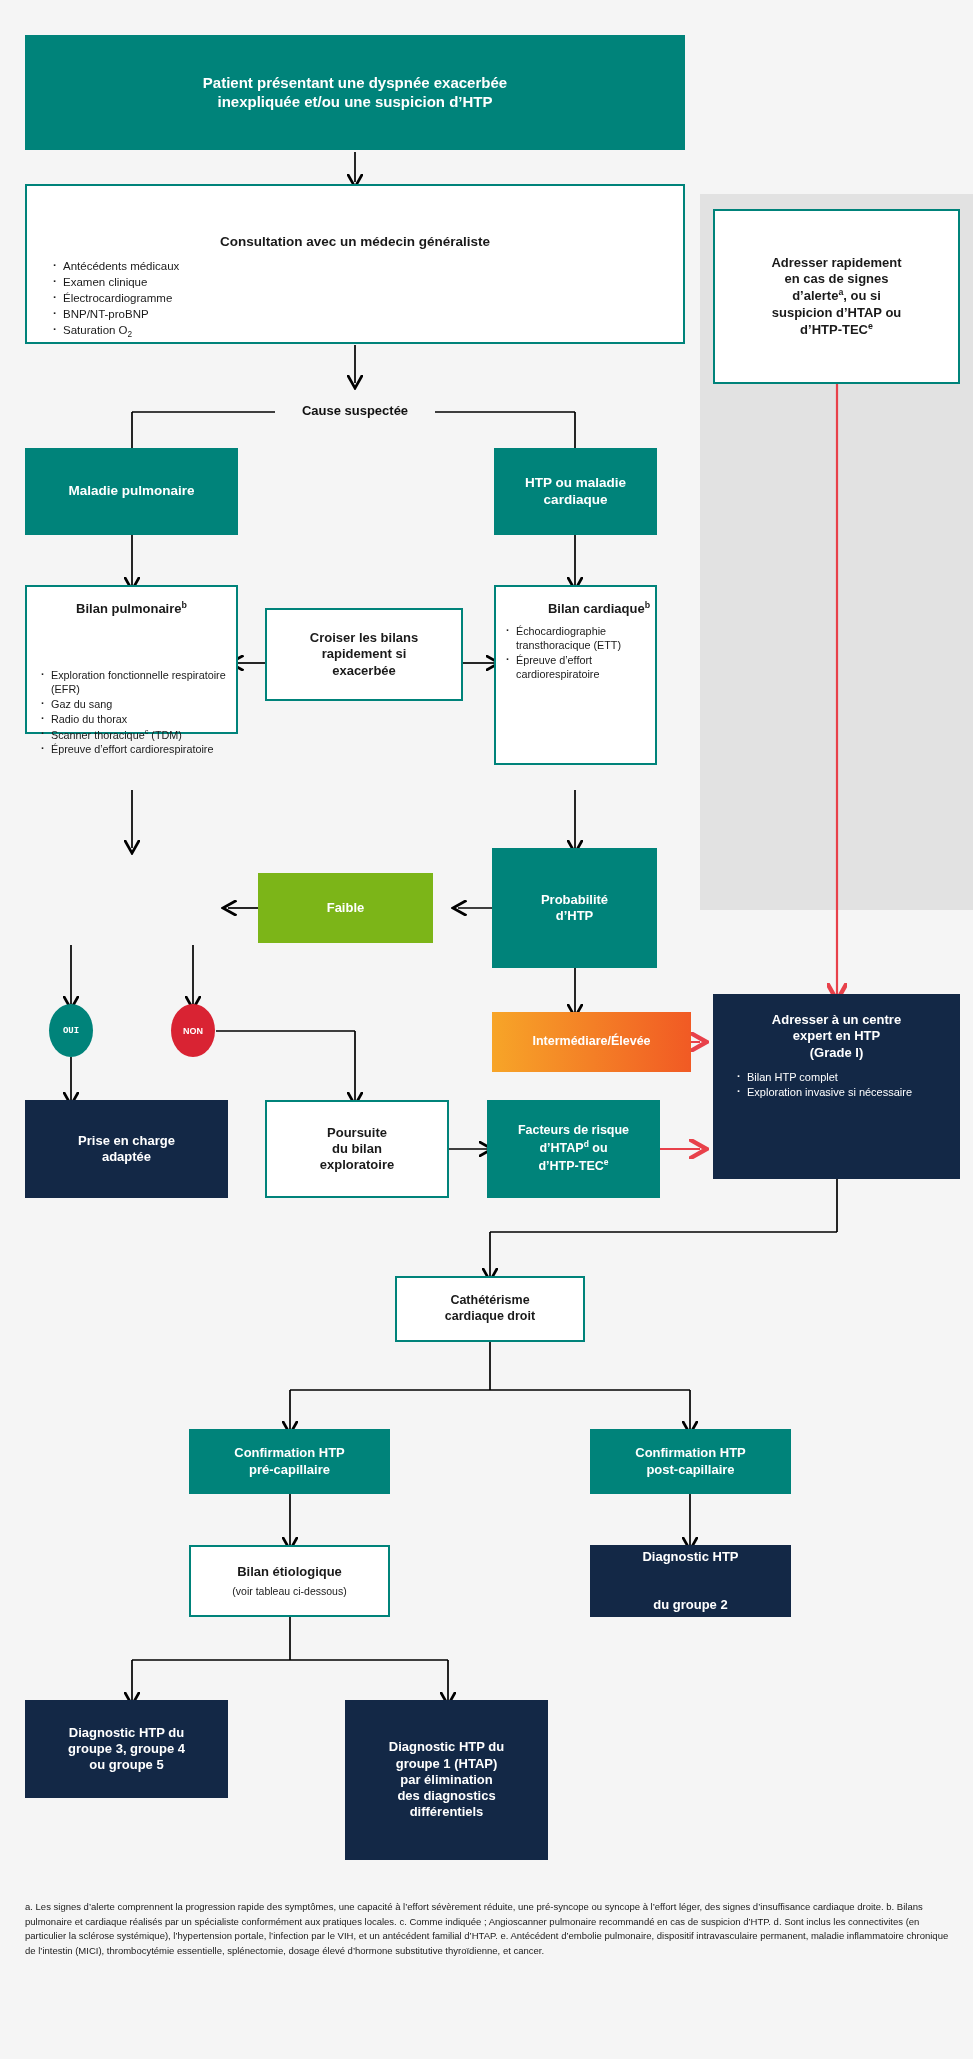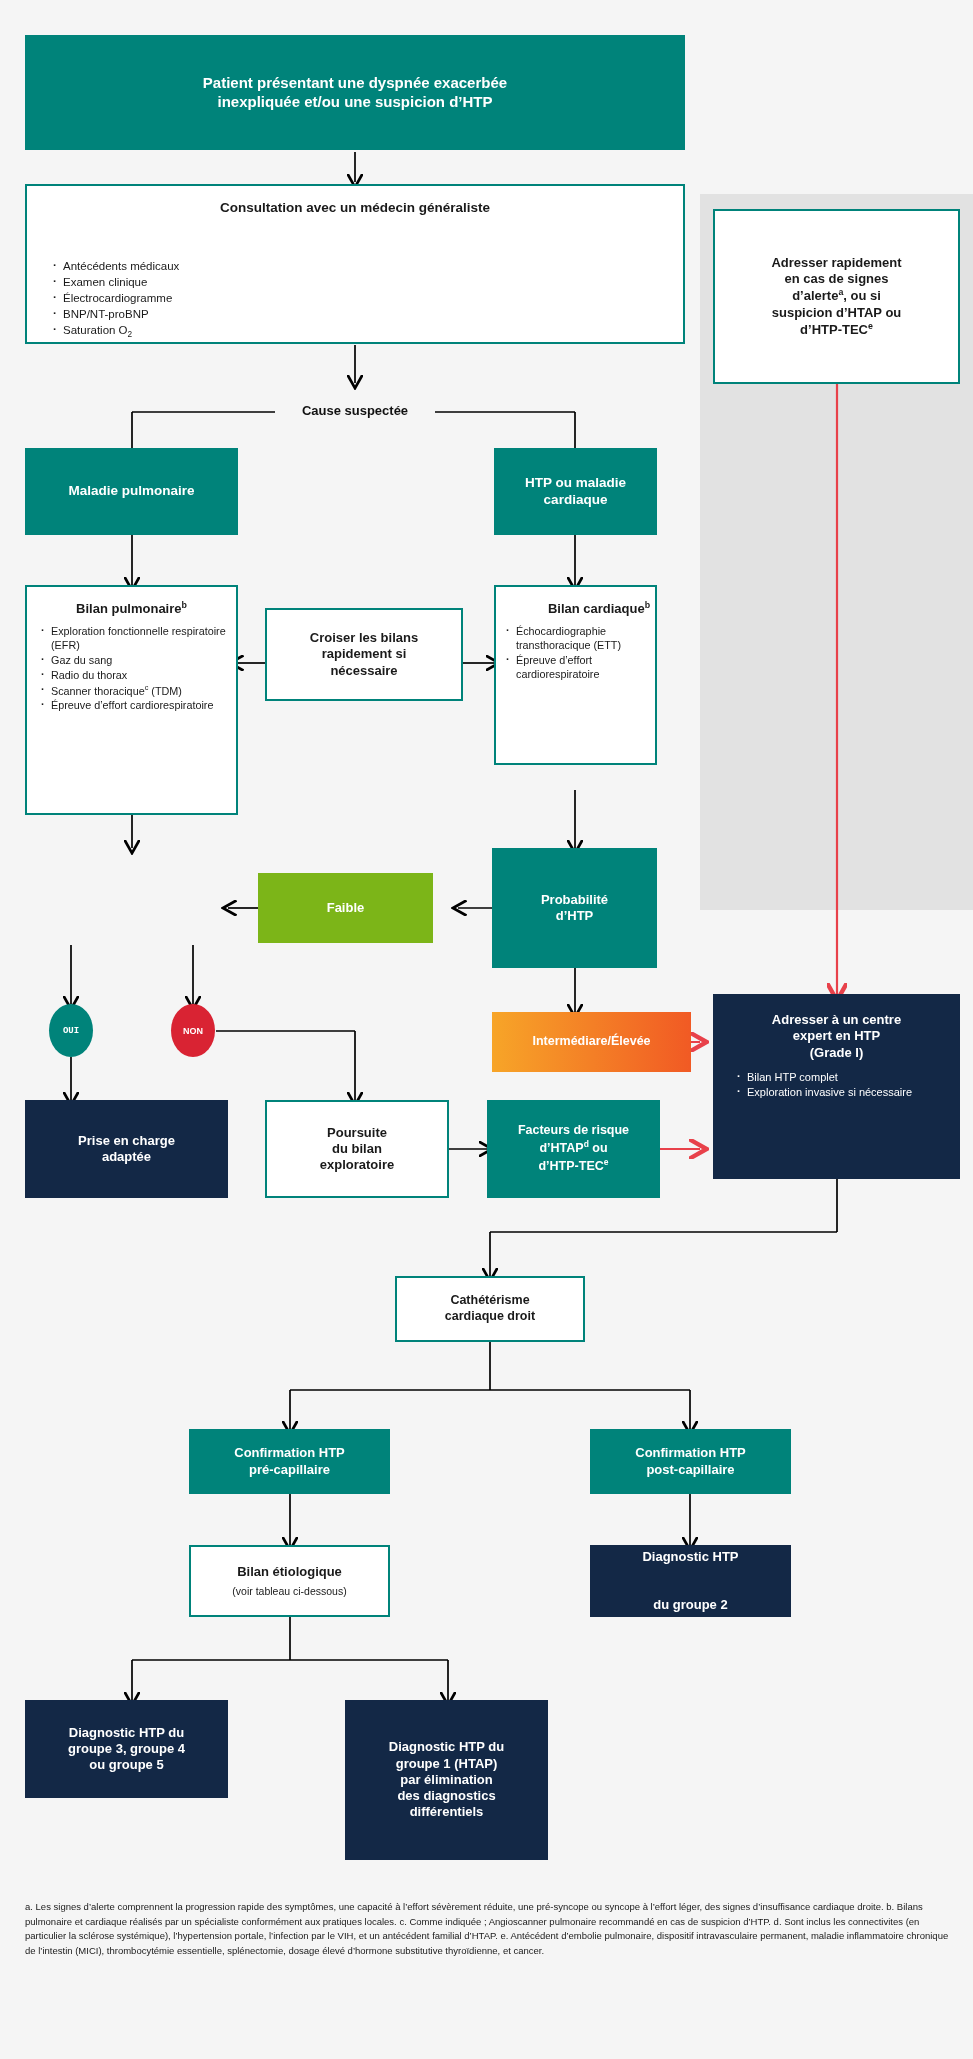--- a/index.html
+++ b/index.html
@@ -194,21 +194,21 @@
 
       <line x1="660" y1="1149" x2="700" y2="1149" marker-end="url(#ahr)"></line>
     </g>
   </svg>
 
   <div class="box teal-fill" style="left:25px; top:35px; width:660px; height:115px; font-size:15px;">
     <div>Patient présentant une dyspnée exacerbée</div>
     <div>inexpliquée et/ou une suspicion d’HTP</div>
   </div>
 
-  <div class="box white-box" style="left:25px; top:184px; width:660px; height:160px; justify-content:space-between; padding-top:14px;">
+  <div class="box white-box" style="left:25px; top:184px; width:660px; height:160px; justify-content:flex-end; padding-top:14px;">
     <div class="hdr" style="font-size:13.5px; margin-bottom:8px;">Consultation avec un médecin généraliste</div>
     <ul class="blist" style="font-size:11.5px; padding-left:24px;">
       <li>Antécédents médicaux</li>
       <li>Examen clinique</li>
       <li>Électrocardiogramme</li>
       <li>BNP/NT-proBNP</li>
       <li>Saturation O<span class="sub">2</span></li>
     </ul>
   </div>
 
@@ -224,35 +224,35 @@
 
   <div class="box teal-fill" style="left:25px; top:448px; width:213px; height:87px; font-size:13.5px;">
     <div>Maladie pulmonaire</div>
   </div>
 
   <div class="box teal-fill" style="left:494px; top:448px; width:163px; height:87px; font-size:13.5px;">
     <div>HTP ou maladie</div>
     <div>cardiaque</div>
   </div>
 
-  <div class="box white-box" style="left:25px; top:585px; width:213px; height:230px; justify-content:flex-start; padding-top:13px;">
+  <div class="box white-box" style="left:25px; top:585px; width:213px; height:149px; justify-content:flex-start; padding-top:13px;gap:44px;">
     <div class="hdr" style="font-size:13px; margin-bottom:6px;">Bilan pulmonaire<sup>b</sup></div>
     <ul class="blist" style="font-size:10.8px; padding-left:12px;">
       <li>Exploration fonctionnelle respiratoire (EFR)</li>
       <li>Gaz du sang</li>
       <li>Radio du thorax</li>
       <li>Scanner thoracique<sup>c</sup> (TDM)</li>
       <li>Épreuve d’effort cardiorespiratoire</li>
     </ul>
   </div>
 
   <div class="box white-box" style="left:265px; top:608px; width:198px; height:93px; font-weight:bold; font-size:13px;">
     <div>Croiser les bilans</div>
     <div>rapidement si</div>
-    <div>nécessaire</div>
+    <div>exacerbée</div>
   </div>
 
   <div class="box white-box" style="left:494px; top:585px; width:163px; height:180px; justify-content:flex-start; padding-top:13px;">
     <div class="hdr" style="font-size:13px; margin-bottom:6px;padding-left:47px;">Bilan cardiaque<sup>b</sup></div>
     <ul class="blist" style="font-size:10.8px; padding-left:8px;">
       <li>Échocardiographie transthoracique (ETT)</li>
       <li>Épreuve d’effort cardiorespiratoire</li>
     </ul>
   </div>
 

